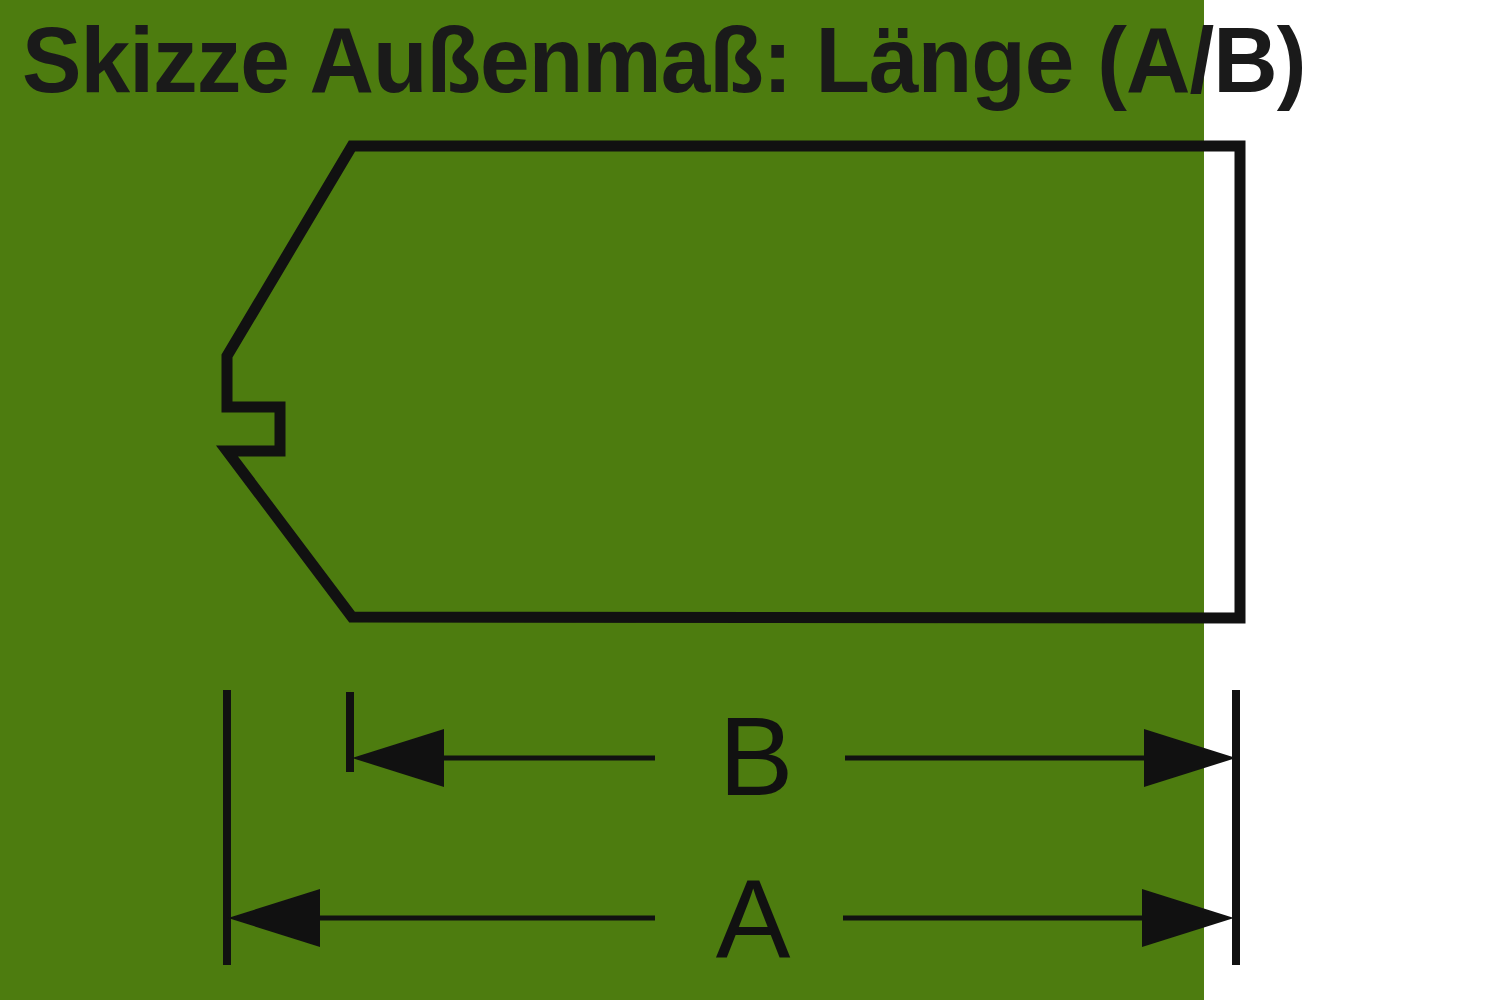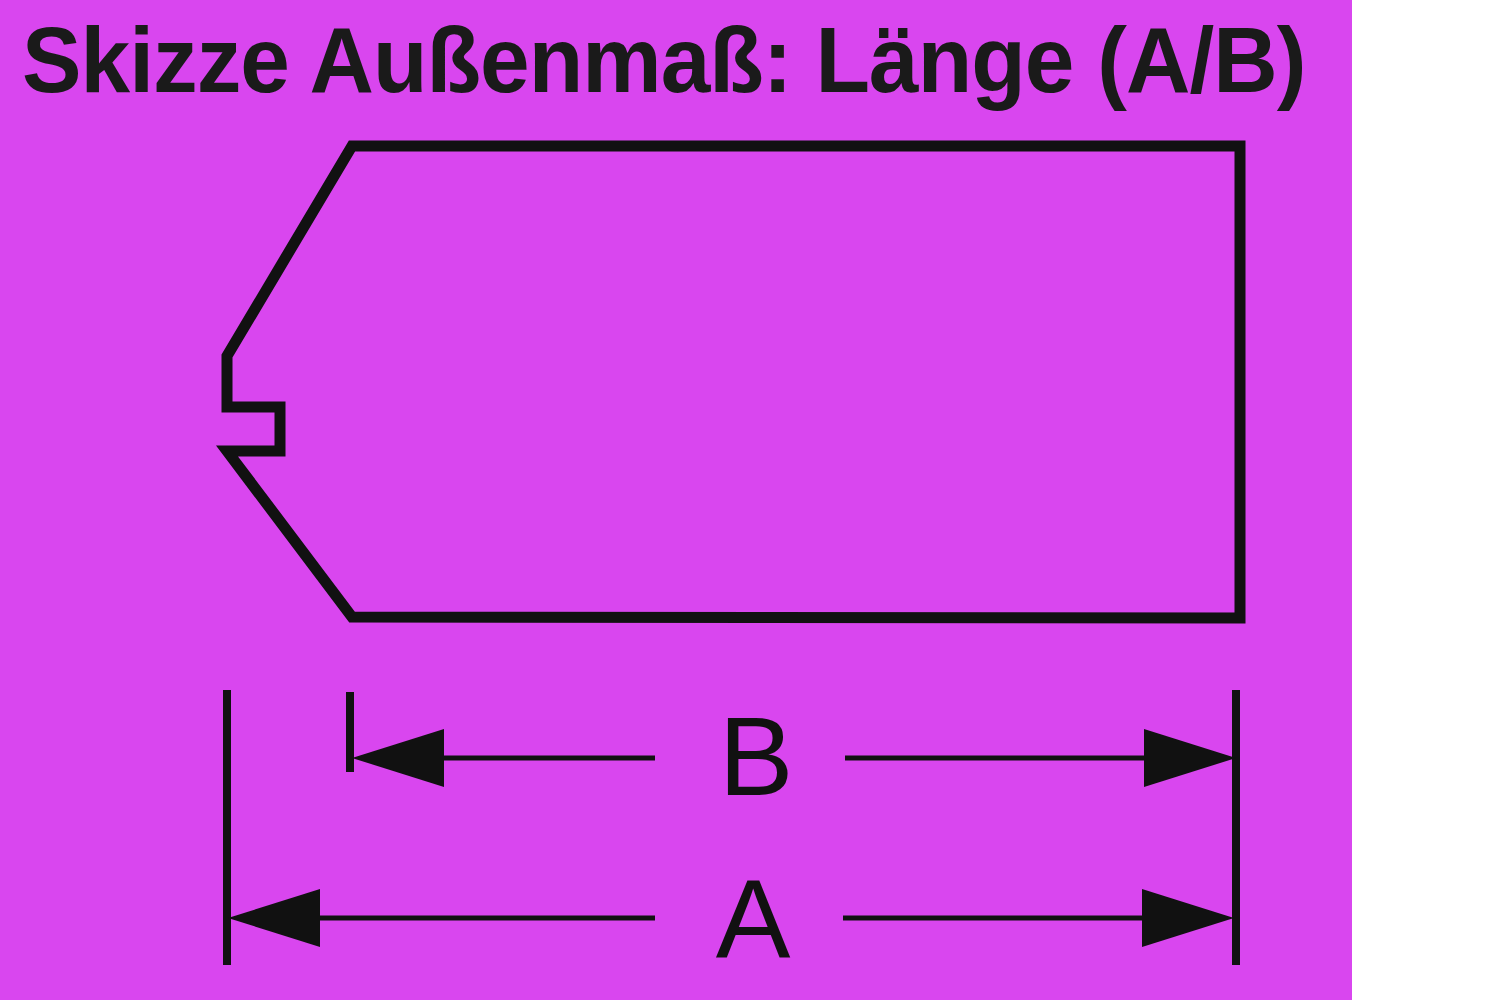--- a/index.html
+++ b/index.html
@@ -8,23 +8,23 @@
     background: #ffffff;
   }
   body {
     width: 1500px;
     height: 1000px;
     font-family: "Liberation Sans", sans-serif;
     overflow: hidden;
   }
   #sketch-page {
     position: relative;
-    width: 1352px;
+    width: 1204px;
     height: 1000px;
-    background: #d946ef;
+    background: #4d7c0f;
   }
   #diagram-title {
     position: absolute;
     left: 22px;
     top: 8px;
     width: 1460px;
     font-family: "Liberation Sans", sans-serif;
     font-weight: bold;
     font-size: 92px;
     line-height: 104px;

